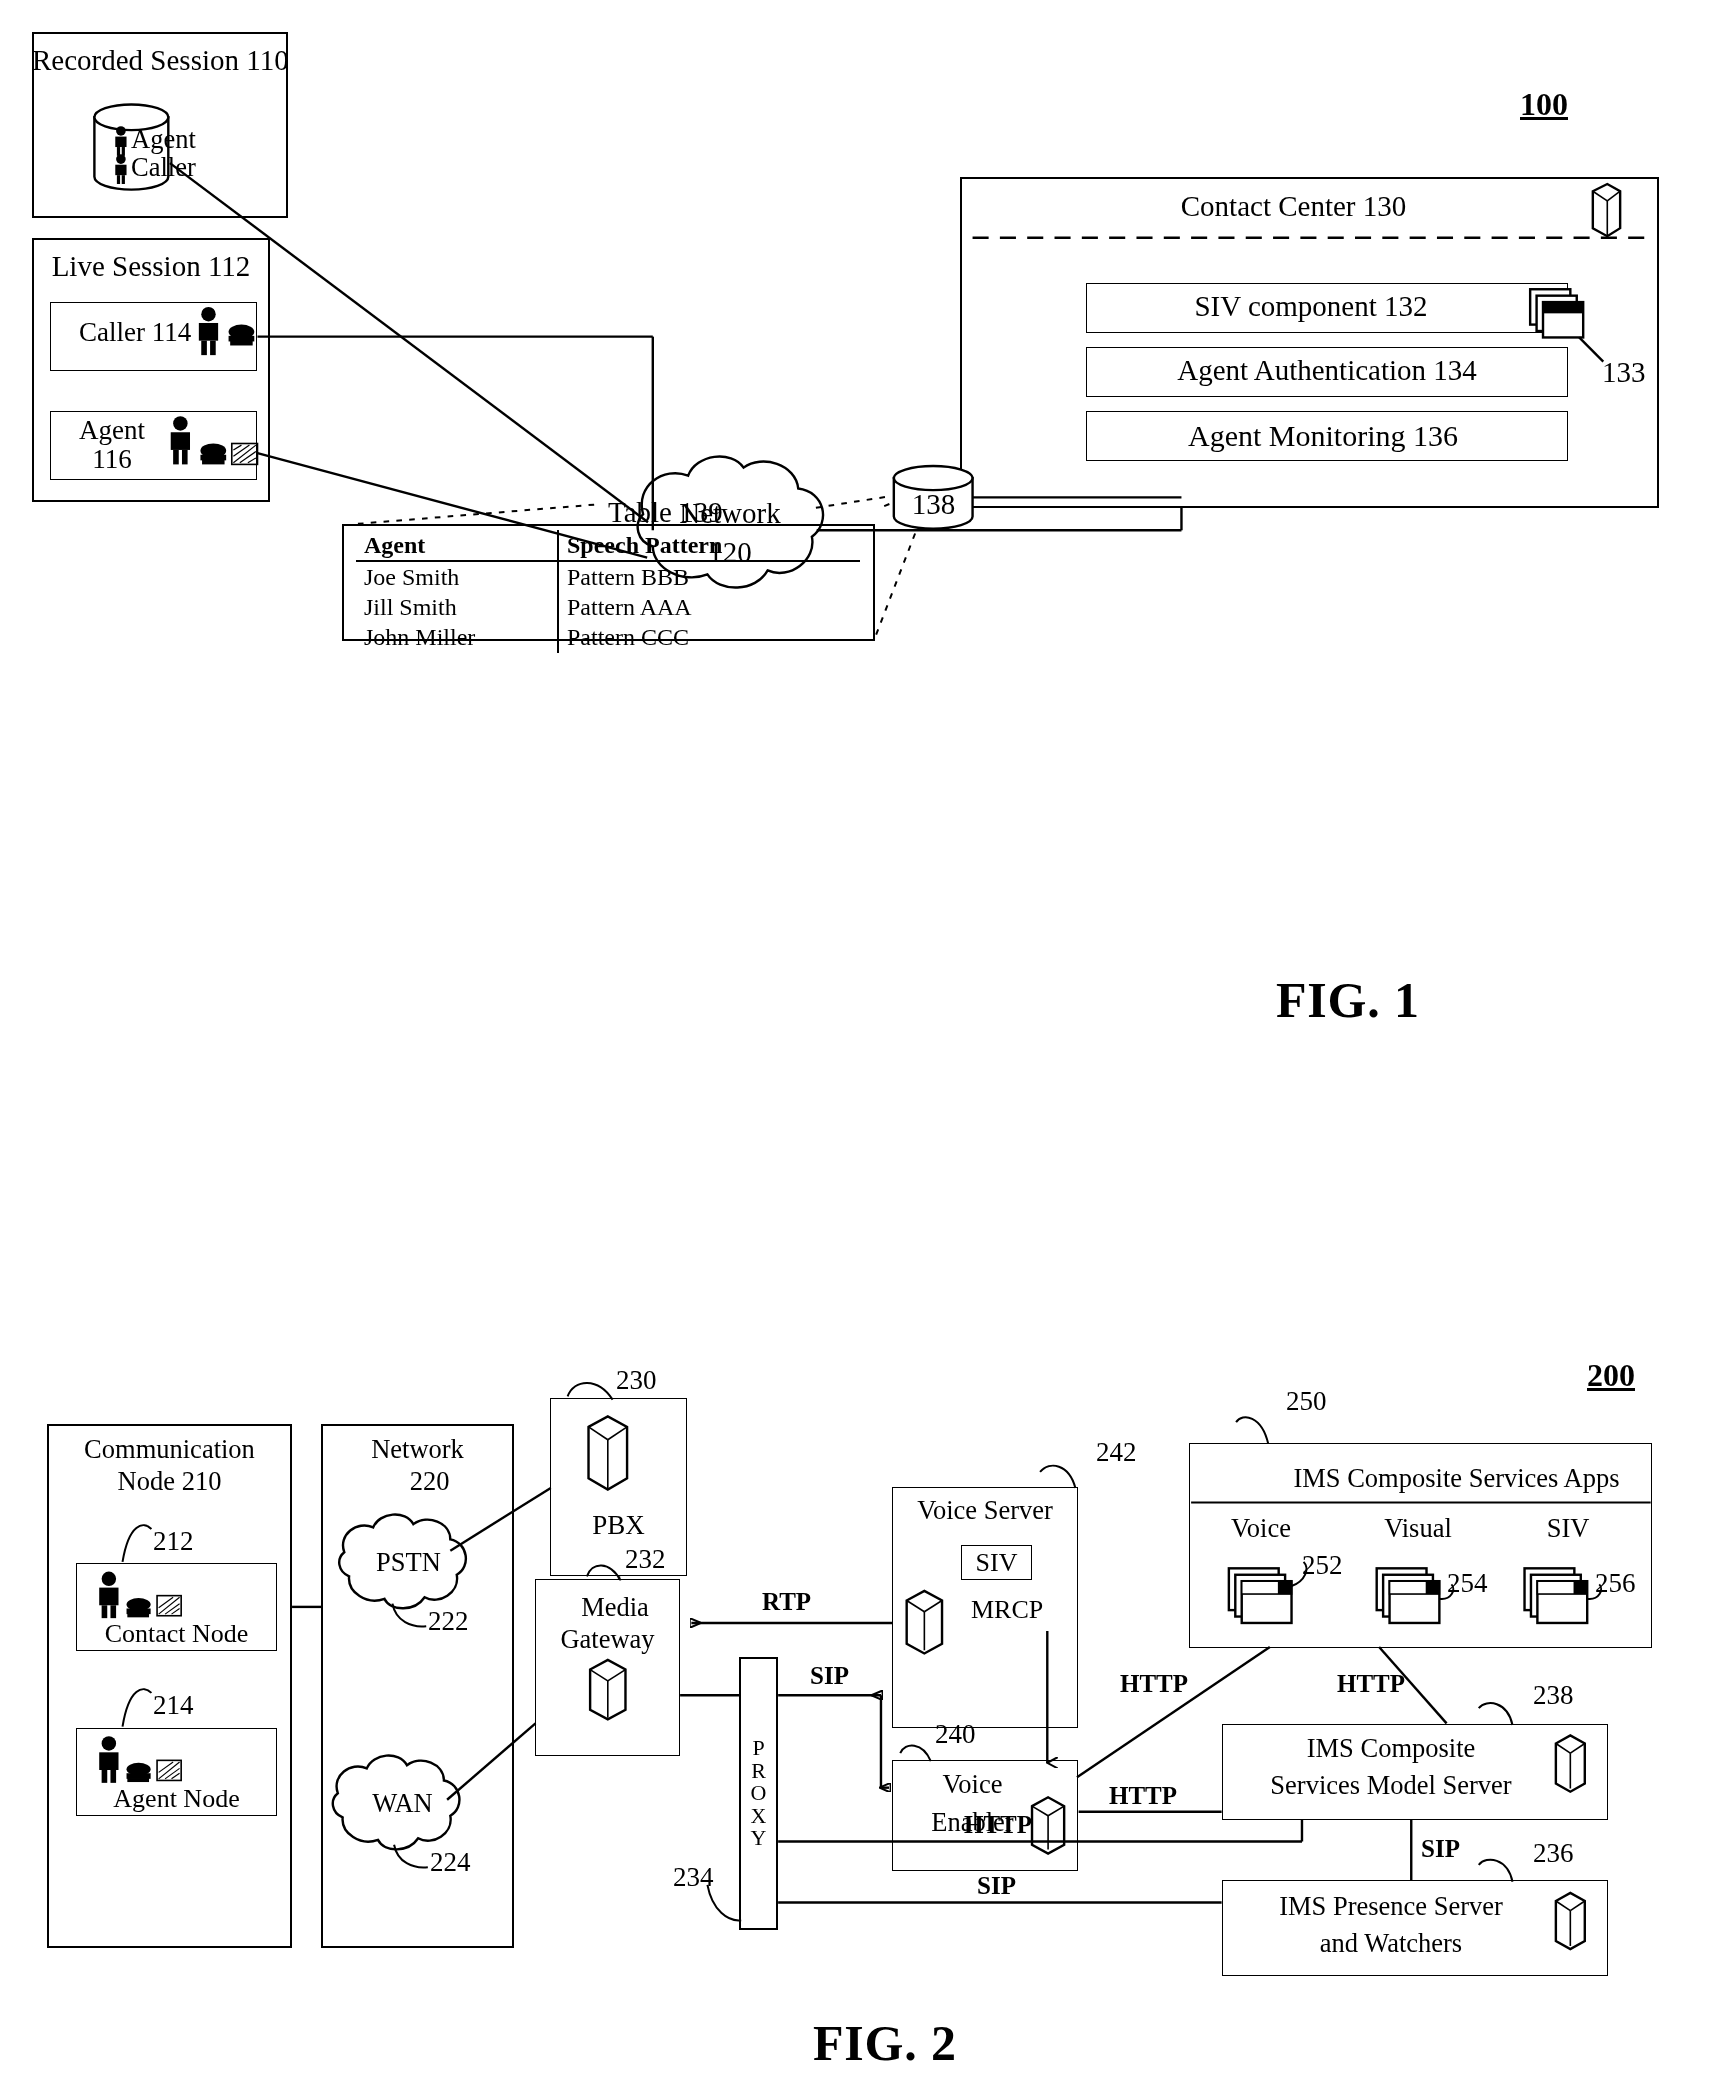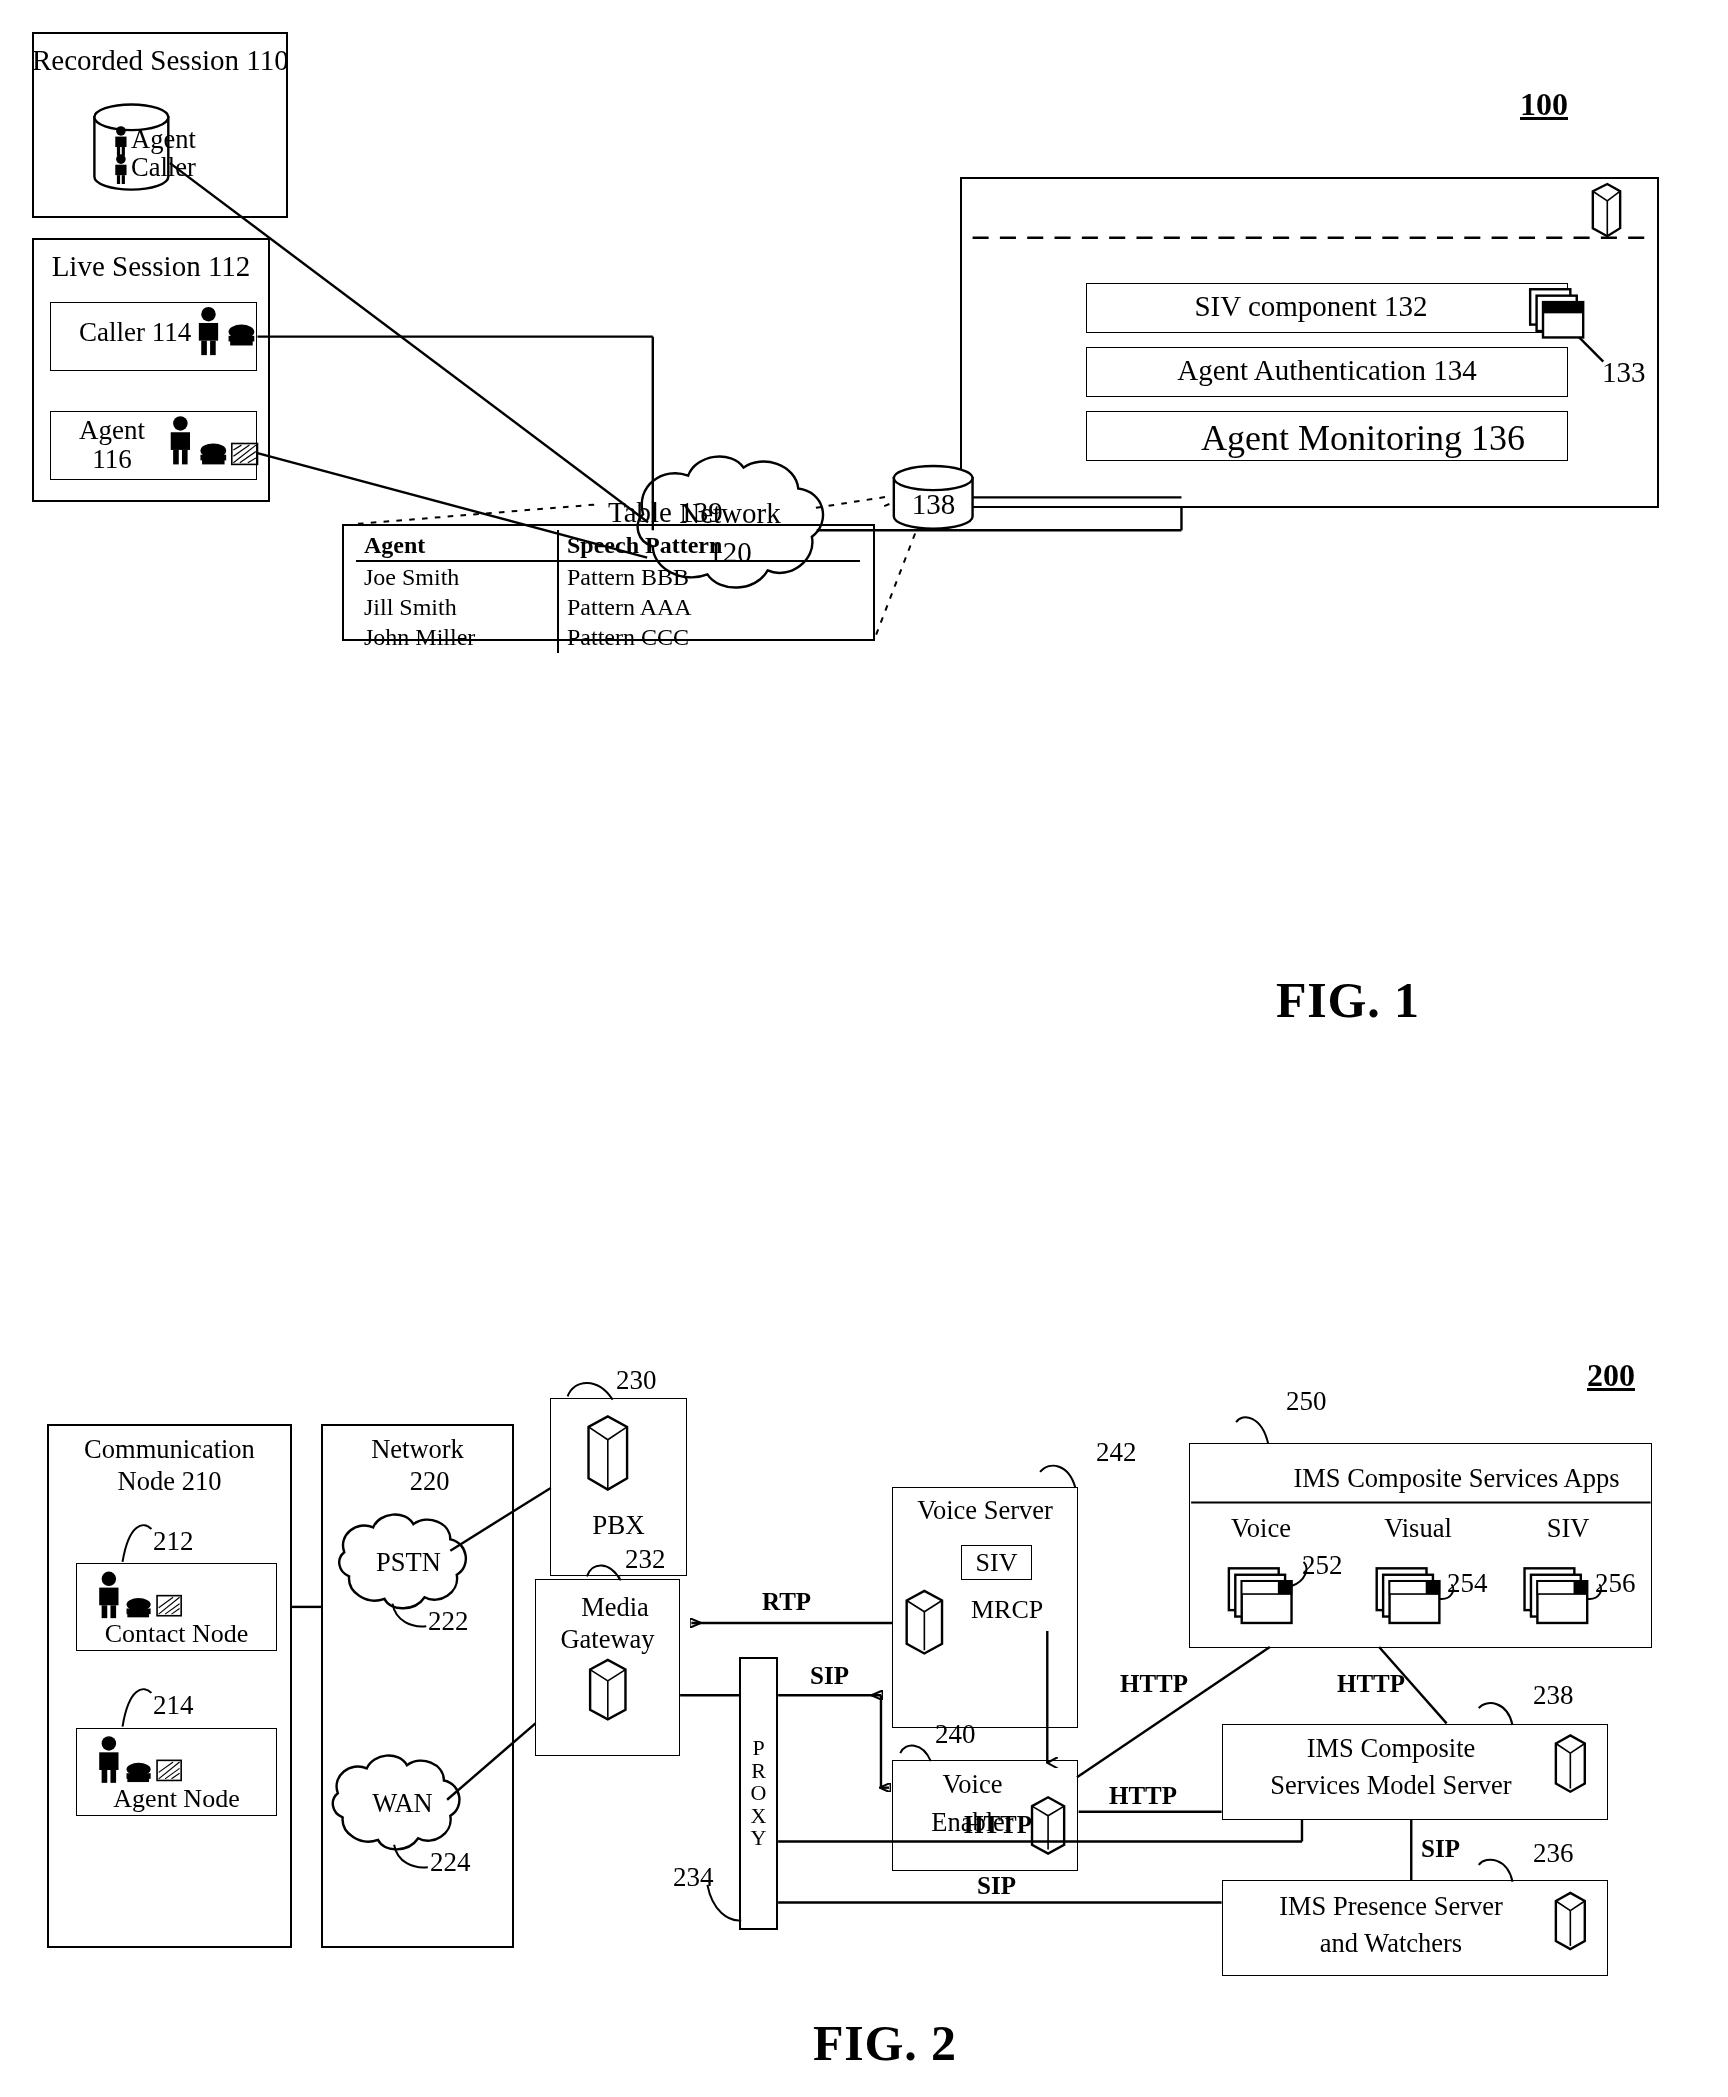--- a/index.html
+++ b/index.html
@@ -93,20 +93,21 @@
   <svg class="layer" viewBox="0 0 2151 2610" width="1729" height="2097">
     <path d="M800,640 C790,605 825,580 856,592 C866,565 910,560 925,582
              C948,565 990,578 993,608 C1026,612 1034,650 1010,668
              C1016,697 982,722 955,710 C940,737 895,738 880,715
              C850,727 812,708 812,680 C792,674 788,652 800,640 Z" fill="#fff" stroke="#000" stroke-width="3"></path>
   </svg>
   <div class="lbl ctr" style="left:643px;top:498px;width:174px;font-size:29px;">Network</div>
   <div class="lbl ctr" style="left:643px;top:537px;width:174px;font-size:29px;">120</div>
 
   <div class="box" style="left:960px;top:177px;width:699px;height:331px;"></div>
+  <div class="lbl ctr" style="left:960px;top:191px;width:667px;font-size:29px;">Contact Center 130</div>
   <svg class="layer" viewBox="0 0 2151 2610" width="1729" height="2097">
     <line x1="1210" y1="296" x2="2052" y2="296" stroke="#000" stroke-width="3" stroke-dasharray="20 14"></line>
 
     <path d="M1982,238 l18,-9 l16,9 v46 l-16,10 l-18,-10 z" fill="#fff" stroke="#000" stroke-width="3"></path>
     <line x1="1982" y1="238" x2="2000" y2="250" stroke="#000" stroke-width="2"></line>
     <line x1="2000" y1="250" x2="2016" y2="238" stroke="#000" stroke-width="2"></line>
     <line x1="2000" y1="250" x2="2000" y2="294" stroke="#000" stroke-width="2"></line>
   </svg>
 
   <div class="box" style="left:1086px;top:283px;width:482px;height:50px;border-width:1.6px;"></div>
@@ -118,21 +119,21 @@
     <rect x="1920" y="376" width="50" height="44" fill="#fff" stroke="#000" stroke-width="3"></rect>
     <rect x="1920" y="376" width="50" height="14" fill="#000"></rect>
     <line x1="1965" y1="420" x2="1995" y2="450" stroke="#000" stroke-width="3"></line>
   </svg>
   <div class="lbl" style="left:1602px;top:357px;font-size:29px;">133</div>
 
   <div class="box" style="left:1086px;top:347px;width:482px;height:50px;border-width:1.6px;"></div>
   <div class="lbl ctr" style="left:1086px;top:355px;width:482px;font-size:29px;">Agent Authentication 134</div>
 
   <div class="box" style="left:1086px;top:411px;width:482px;height:50px;border-width:1.6px;"></div>
-  <div class="lbl ctr" style="left:1086px;top:419px;width:474px;font-size:36px;padding-left:40px;">Agent Monitoring 136</div>
+  <div class="lbl ctr" style="left:1086px;top:419px;width:474px;font-size:30px;">Agent Monitoring 136</div>
 
   <svg class="layer" viewBox="0 0 2151 2610" width="1729" height="2097">
     <path d="M1112,595 L1112,643 A49,15 0 0 0 1210,643 L1210,595 Z" fill="#fff" stroke="#000" stroke-width="3"></path>
     <ellipse cx="1161" cy="595" rx="49" ry="15" fill="#fff" stroke="#000" stroke-width="3"></ellipse>
   </svg>
   <div class="lbl ctr cyltext" style="left:894px;top:489px;width:79px;">138</div>
 
   <div class="lbl" style="left:608px;top:497px;font-size:29px;">Table 139</div>
   <div class="box" style="left:342px;top:524px;width:533px;height:117px;"></div>
   <table class="tbl" style="left:356px;top:530px;width:504px;">

